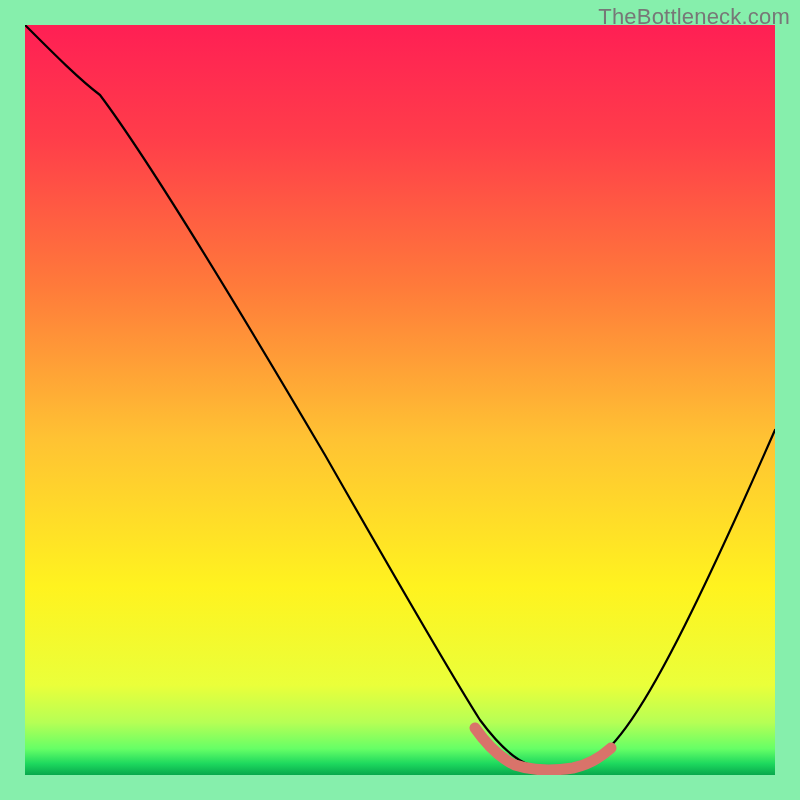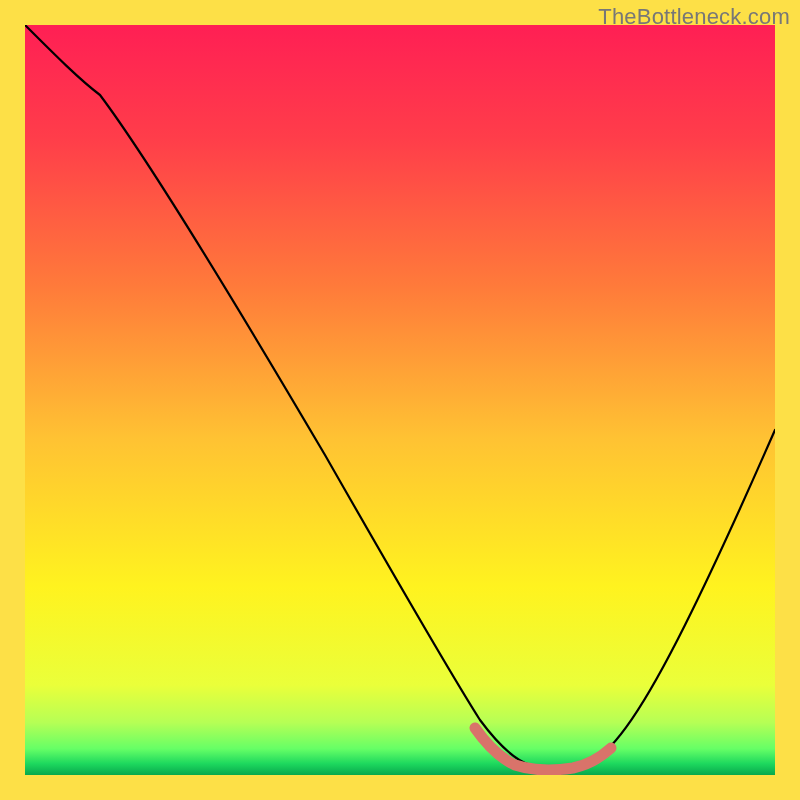--- a/index.html
+++ b/index.html
@@ -8,21 +8,21 @@
     width: 800px;
     height: 800px;
     background: #000;
     overflow: hidden;
     font-family: Arial, Helvetica, sans-serif;
   }
   .stage {
     position: relative;
     width: 800px;
     height: 800px;
-    background: #fde047;
+    background: #86efac;
   }
   .plot {
     position: absolute;
     left: 25px;
     top: 25px;
     width: 750px;
     height: 750px;
   }
   .watermark {
     position: absolute;

